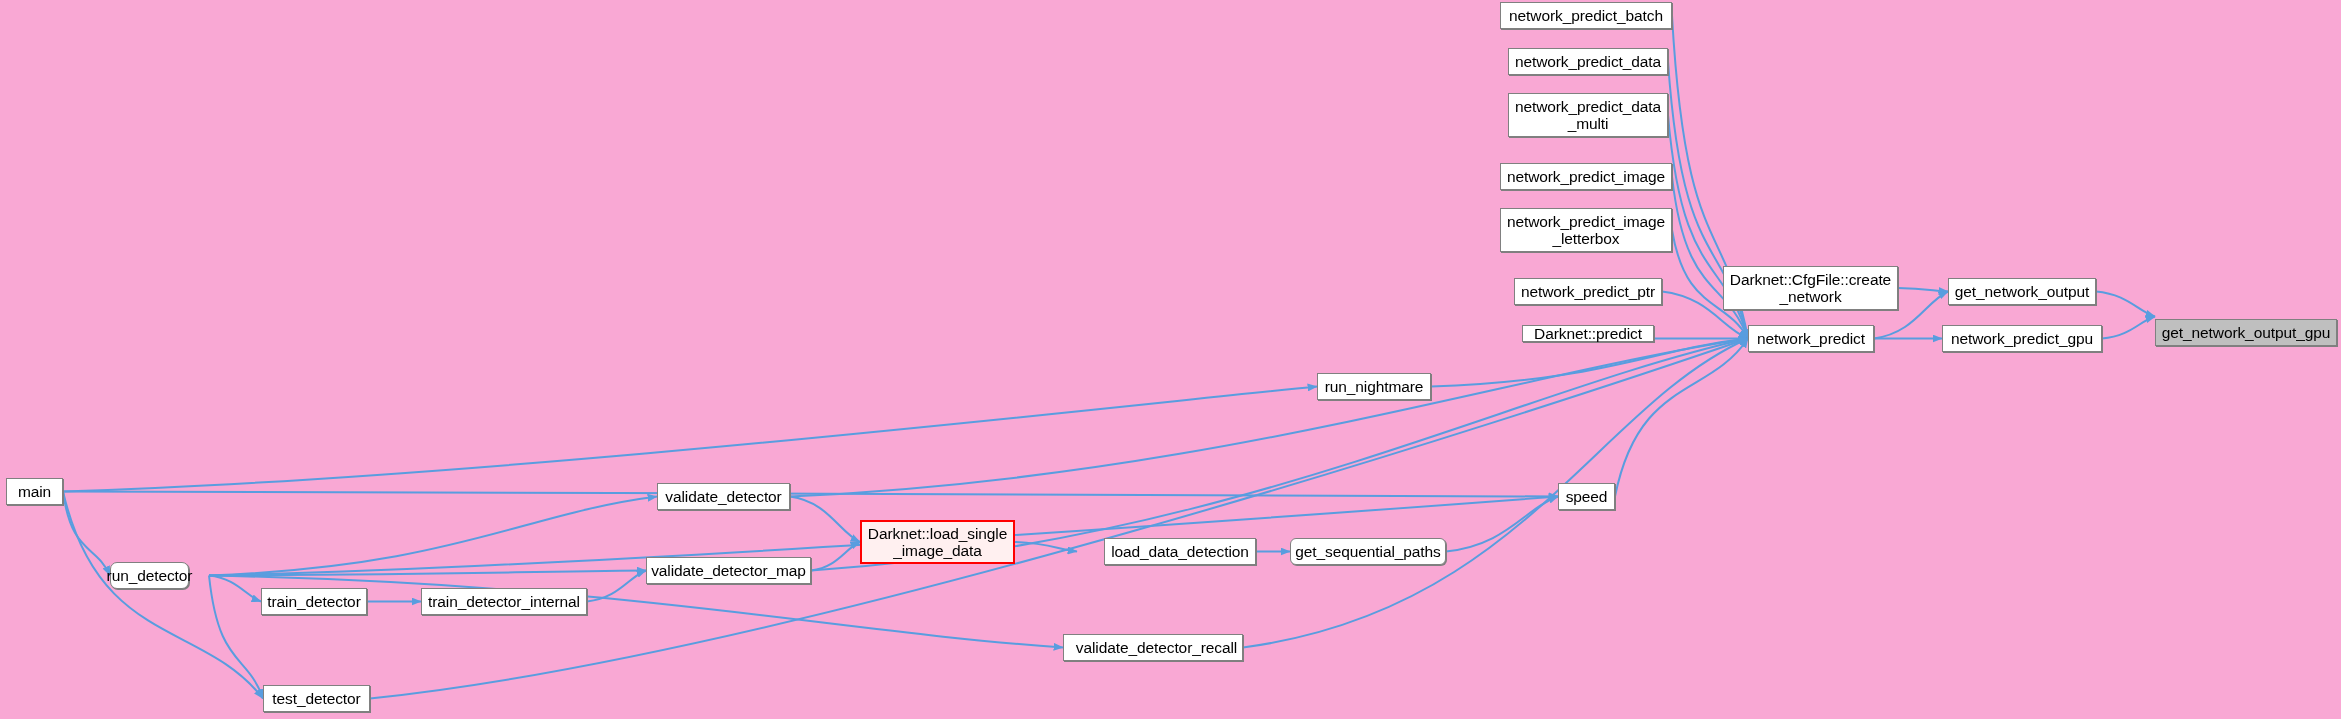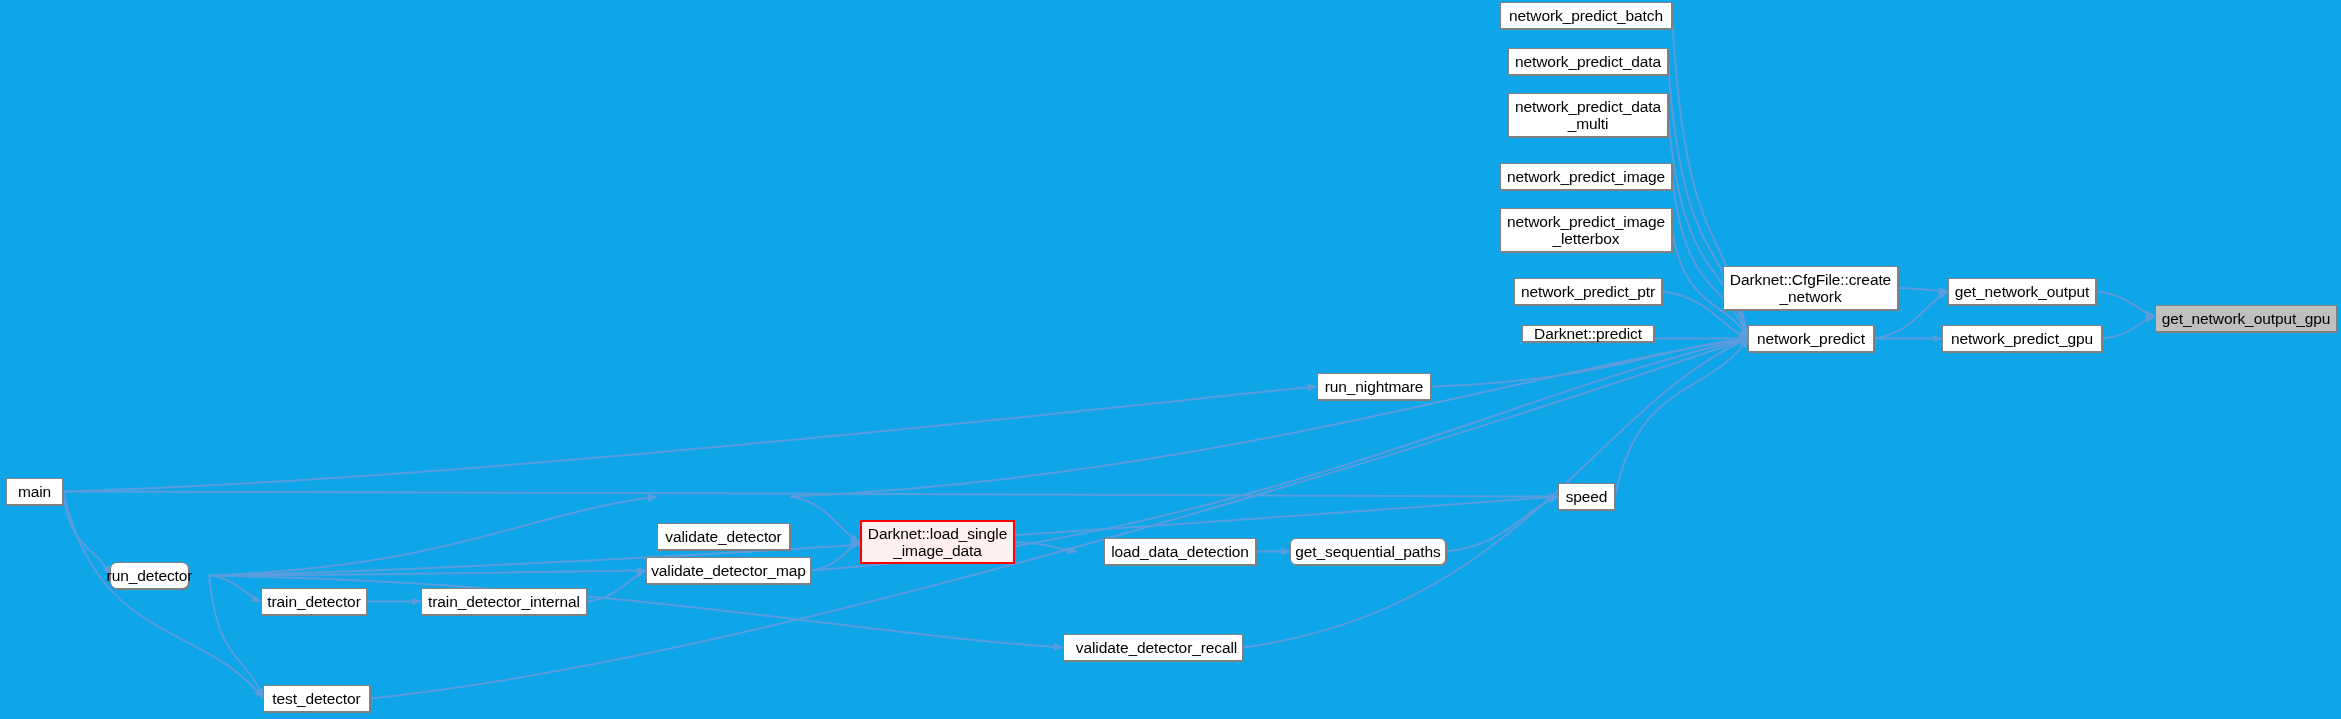--- a/index.html
+++ b/index.html
@@ -5,21 +5,21 @@
 <style>
   html, body {
     margin: 0;
     padding: 0;
     background: #000000;
   }
   #canvas {
     position: relative;
     width: 2341px;
     height: 719px;
-    background: #0ea5e9;
+    background: #f9a8d4;
     overflow: hidden;
     font-family: "Liberation Sans", sans-serif;
   }
   #edges {
     position: absolute;
     left: 0; top: 0;
     width: 2341px;
     height: 719px;
     pointer-events: none;
   }
@@ -107,24 +107,24 @@
       <div class="node" style="left: 1500px; top: 163px; width: 172px; height: 27px;">network_predict_image</div>
       <div class="node" style="left: 1500px; top: 208px; width: 172px; height: 44px;">network_predict_image
 _letterbox</div>
       <div class="node" style="left: 1514px; top: 278px; width: 148px; height: 27px;">network_predict_ptr</div>
       <div class="node" style="left: 1522px; top: 325px; width: 132px; height: 17px;">Darknet::predict</div>
       <div class="node" style="left: 1723px; top: 266px; width: 175px; height: 44px;">Darknet::CfgFile::create
 _network</div>
       <div class="node" style="left: 1748px; top: 325px; width: 126px; height: 27px;">network_predict</div>
       <div class="node" style="left: 1948px; top: 278px; width: 148px; height: 27px;">get_network_output</div>
       <div class="node" style="left: 1942px; top: 325px; width: 160px; height: 27px;">network_predict_gpu</div>
-      <div class="node highlight" style="left: 2155px; top: 305px; width: 182px; height: 27px;">get_network_output_gpu</div>
+      <div class="node highlight" style="left: 2155px; top: 319px; width: 182px; height: 27px;">get_network_output_gpu</div>
       <div class="node" style="left: 1317px; top: 373px; width: 114px; height: 27px;">run_nightmare</div>
       <div class="node" style="left: 6px; top: 478px; width: 57px; height: 27px;">main</div>
-      <div class="node" style="left: 657px; top: 483px; width: 133px; height: 27px; margin-top: 40px;">validate_detector</div>
+      <div class="node" style="left: 657px; top: 483px; width: 133px; height: 27px;">validate_detector</div>
       <div class="node" style="left: 1558px; top: 483px; width: 57px; height: 27px;">speed</div>
       <div class="node current" style="left: 860px; top: 520px; width: 155px; height: 44px;">Darknet::load_single
 _image_data</div>
       <div class="node" style="left: 110px; top: 562px; width: 79px; height: 27px; border-radius: 7px;">run_detector</div>
       <div class="node" style="left: 646px; top: 557px; width: 165px; height: 27px;">validate_detector_map</div>
       <div class="node" style="left: 1077px; top: 538px; width: 152px; height: 27px; margin-left: 27px;">load_data_detection</div>
       <div class="node" style="left: 1290px; top: 538px; width: 156px; height: 27px; border-radius: 6px;">get_sequential_paths</div>
       <div class="node" style="left: 261px; top: 588px; width: 106px; height: 27px;">train_detector</div>
       <div class="node" style="left: 421px; top: 588px; width: 166px; height: 27px;">train_detector_internal</div>
       <div class="node" style="left: 1063px; top: 634px; width: 180px; height: 27px; padding-left: 13px;">validate_detector_recall</div>

